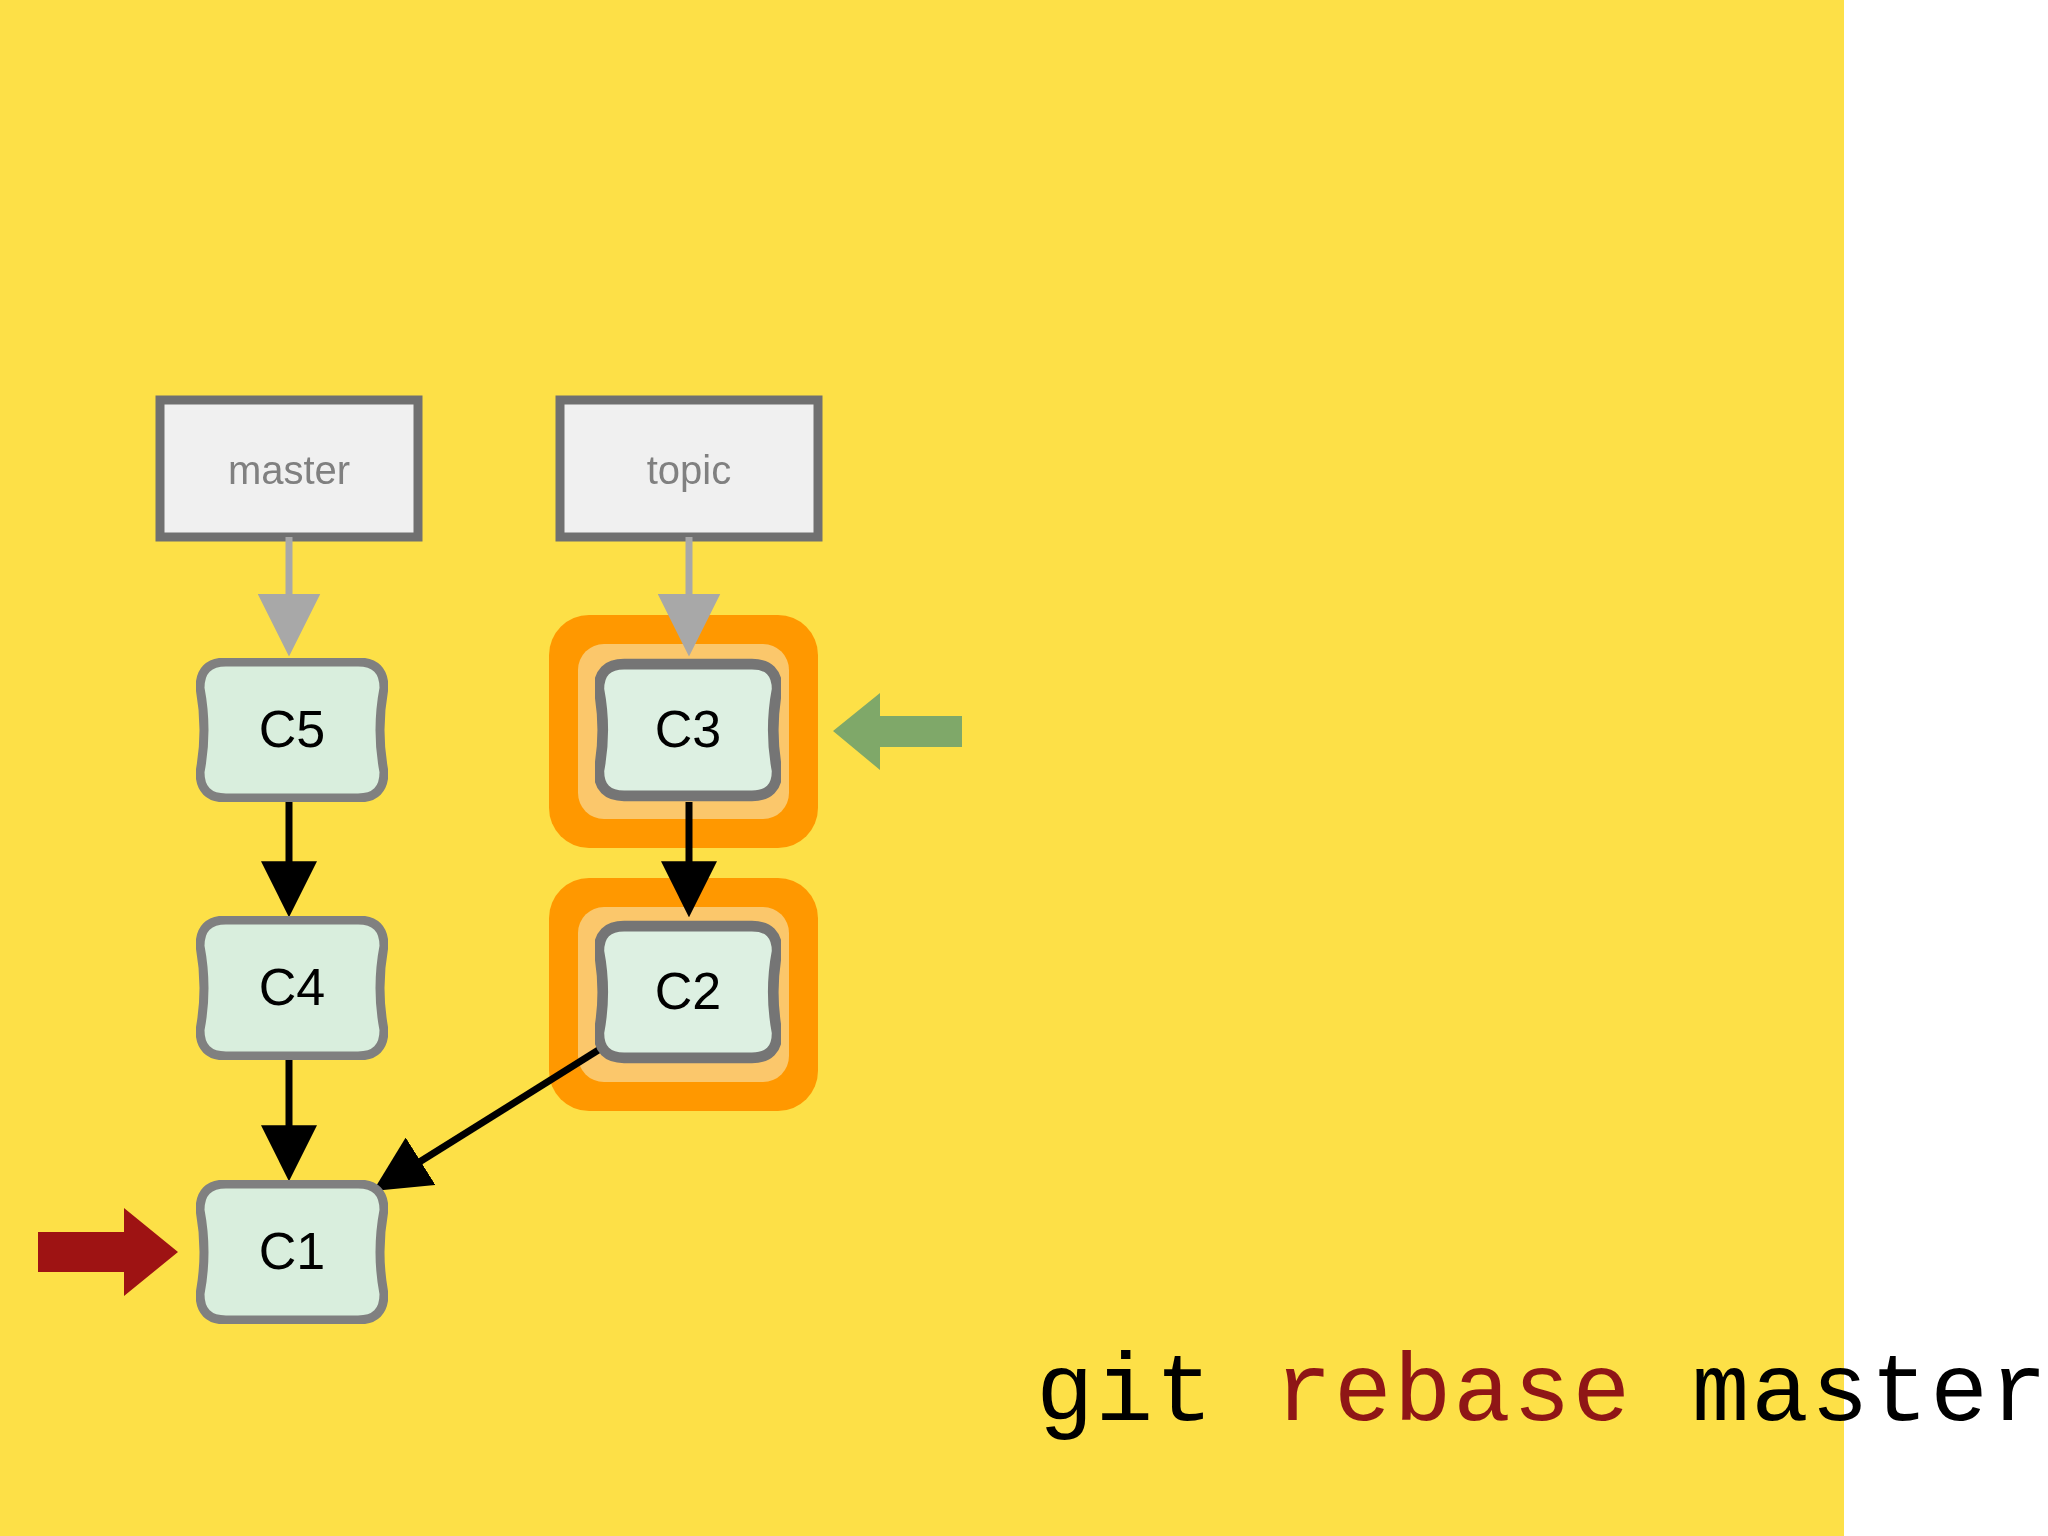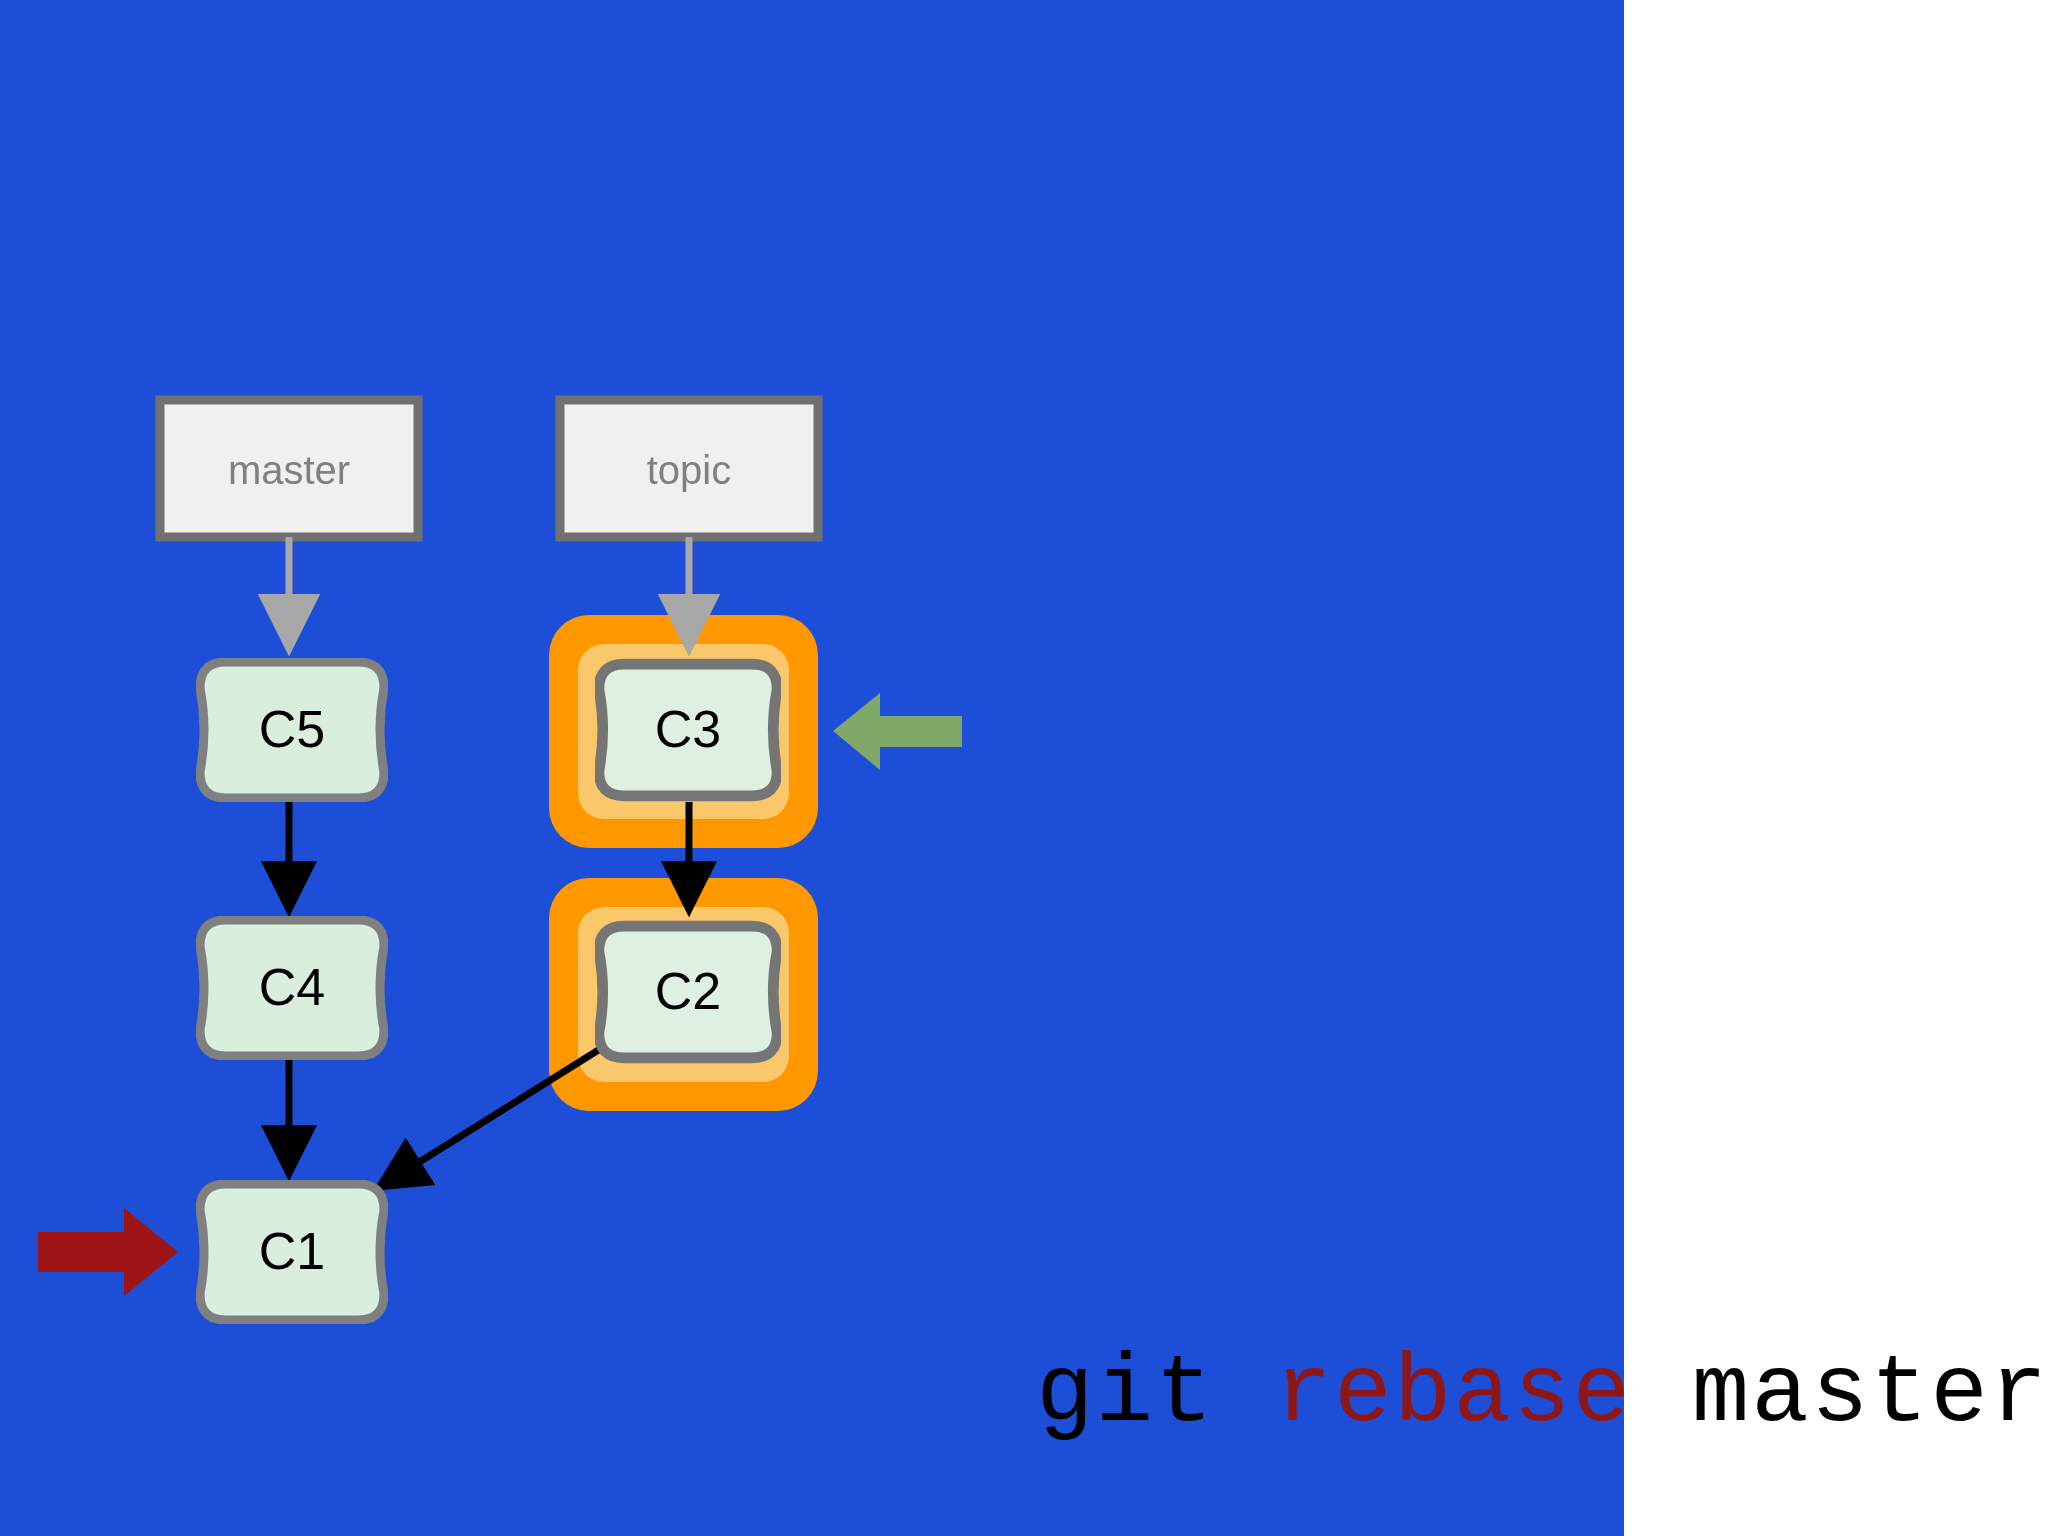--- a/index.html
+++ b/index.html
@@ -8,23 +8,23 @@
     background: #ffffff;
   }
   body {
     width: 2048px;
     height: 1536px;
     overflow: hidden;
     font-family: "Liberation Sans", sans-serif;
   }
   #stage {
     position: relative;
-    width: 1624px;
+    width: 1844px;
     height: 1536px;
-    background: #1d4ed8;
+    background: #fde047;
   }
   #diagram {
     position: absolute;
     left: 0;
     top: 0;
     width: 2048px;
     height: 1536px;
     display: block;
   }
   .branch-label-text {

